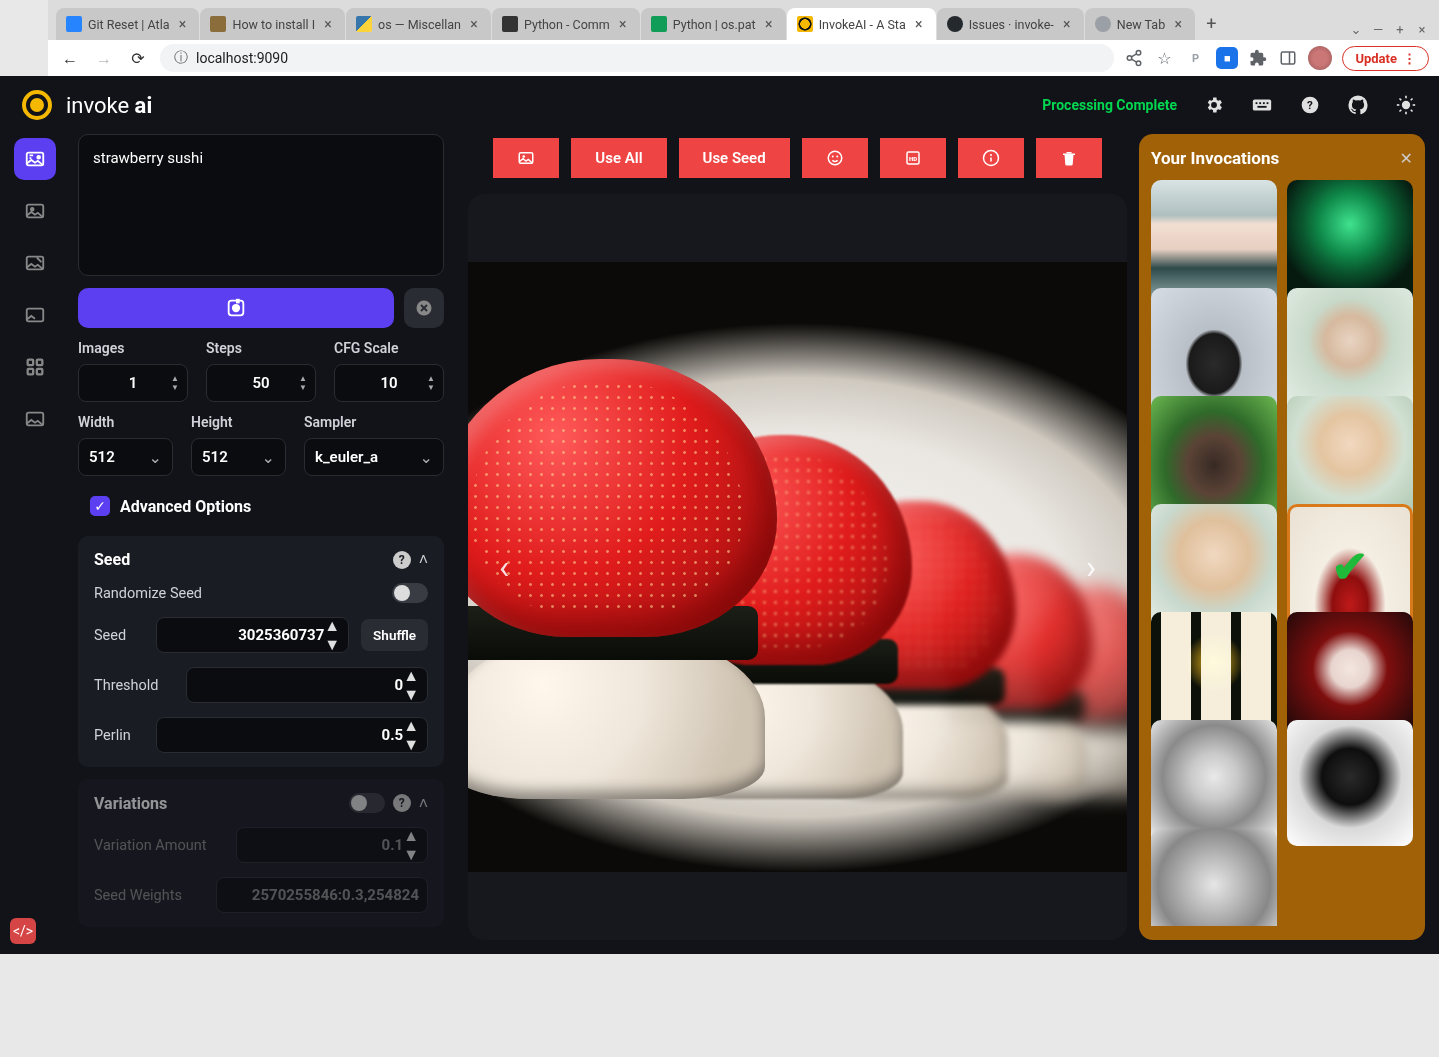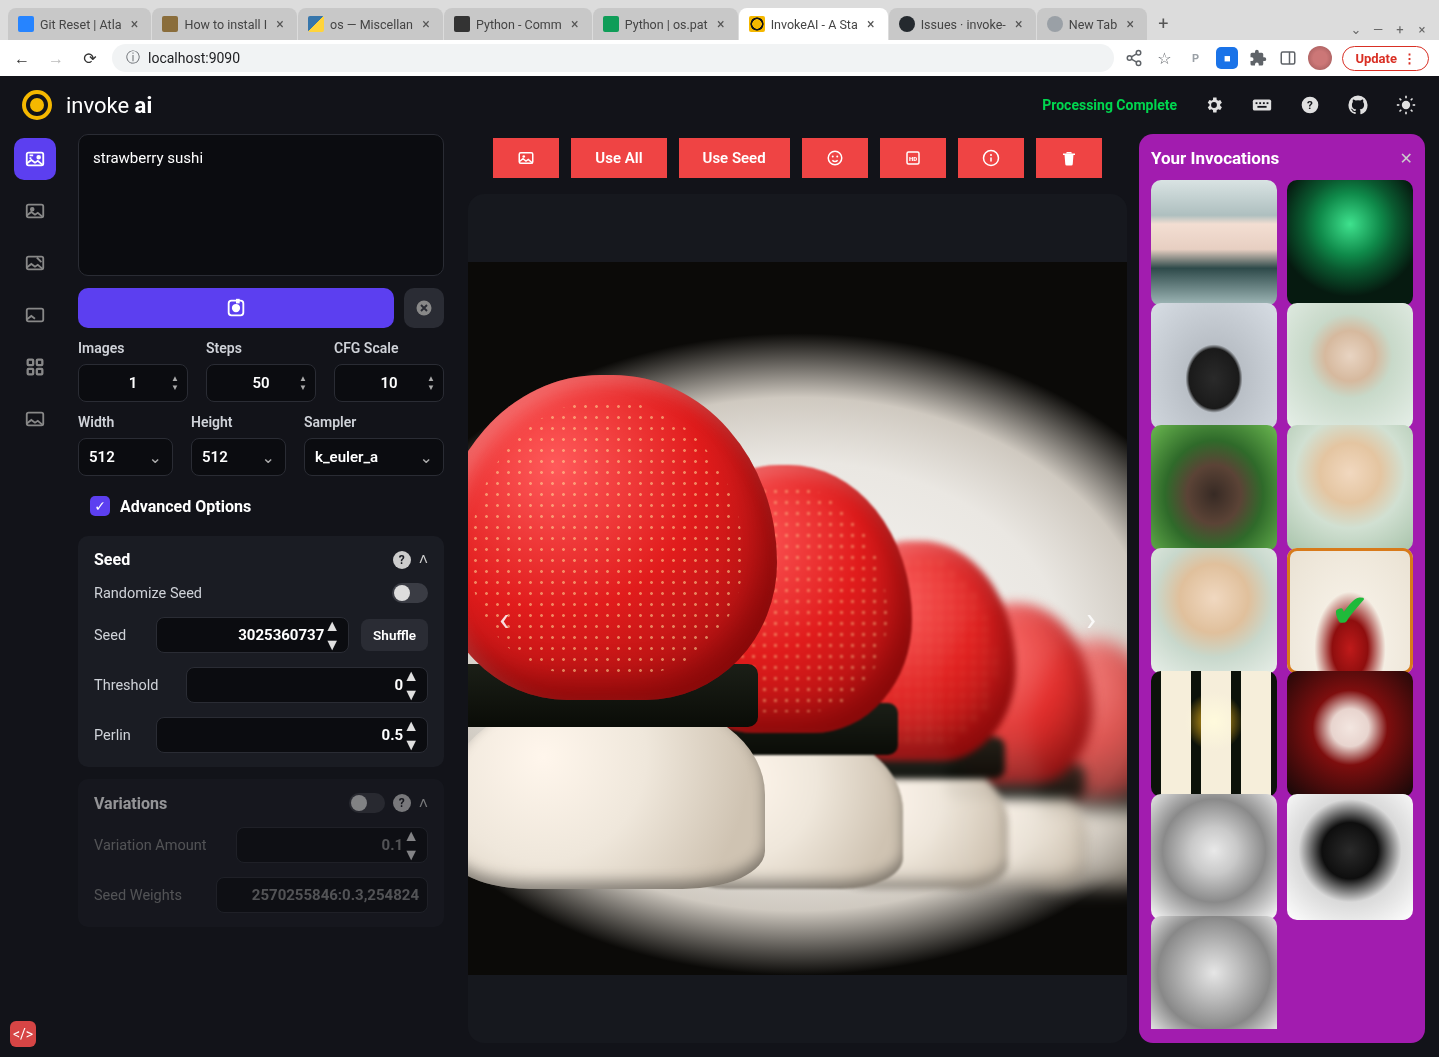--- a/index.html
+++ b/index.html
@@ -1,19 +1,19 @@
 <!DOCTYPE html>
 <html><head>
 <meta charset="utf-8">
 <style>
 * { box-sizing: border-box; margin: 0; padding: 0; font-family: -apple-system, BlinkMacSystemFont, 'Segoe UI', Roboto, sans-serif; }
 body { background: #e8e8e8; width: 1439px; height: 1057px; overflow: hidden; }
 
 
-.browser-chrome { background: #dcdcdc; height: 76px; border-bottom: 1px solid #b8b8b8; }
+.browser-chrome { background: #dcdcdc; height: 76px; border-bottom: 1px solid #b8b8b8; margin-left: 48px; }
 .tab-bar { display: flex; align-items: flex-end; height: 40px; padding-left: 8px; gap: 0; }
 .tab { display: flex; align-items: center; gap: 6px; padding: 8px 10px; font-size: 12.5px; color: #444; background: #c8c8c8; border-radius: 8px 8px 0 0; margin-right: 1px; max-width: 160px; min-width: 100px; cursor: pointer; }
 .tab.active { background: #fff; }
 .tab .favicon { width: 16px; height: 16px; flex-shrink: 0; border-radius: 2px; }
 .tab .tab-title { flex: 1; white-space: nowrap; overflow: hidden; text-overflow: ellipsis; }
 .tab .tab-close { width: 14px; height: 14px; display: flex; align-items: center; justify-content: center; font-size: 14px; color: #555; flex-shrink: 0; }
 .tab-new { padding: 6px 10px; font-size: 18px; color: #555; cursor: pointer; }
 .window-controls { margin-left: auto; display: flex; gap: 8px; padding: 4px 10px; }
 .win-ctrl { width: 14px; height: 14px; color: #666; font-size: 13px; cursor: pointer; display: flex; align-items: center; justify-content: center; }
 
@@ -23,21 +23,21 @@
 .addr-field { flex: 1; display: flex; align-items: center; background: #f1f3f4; border-radius: 20px; padding: 4px 14px; gap: 8px; height: 28px; }
 .addr-field .proto-icon { font-size: 14px; color: #5f6368; }
 .addr-field .url-text { font-size: 14px; color: #202124; text-align: right; }
 .addr-actions { display: flex; gap: 10px; align-items: center; }
 .addr-icon { width: 20px; height: 20px; color: #5f6368; cursor: pointer; display:flex; align-items:center; justify-content:center; }
 .update-btn { border: 1.5px solid #d93025; color: #d93025; padding: 4px 12px; border-radius: 16px; font-size: 13px; display: flex; align-items: center; gap: 6px; cursor: pointer; font-weight: bold; }
 .avatar { width: 24px; height: 24px; border-radius: 50%; background: radial-gradient(circle, #c77 40%, #955); }
 .ext-pill { width:22px; height:22px; border-radius:4px; display:flex; align-items:center; justify-content:center; font-size:11px; font-weight:bold; }
 
 
-.app { background: #121319; height: 981px; color: #e0e0e0; display: flex; flex-direction: column; position: relative; }
+.app { background: #121319; height: 878px; color: #e0e0e0; display: flex; flex-direction: column; position: relative; }
 .app-header { display: flex; align-items: center; padding: 14px 22px; gap: 14px; }
 .logo { width: 30px; height: 30px; border: 4px solid #f5b800; border-radius: 50%; position: relative; }
 .logo::after { content: ''; position: absolute; inset: 4px; background: #f5b800; border-radius: 50%; }
 .brand { font-size: 22px; font-weight: 400; color: #fff; }
 .brand b { font-weight: 700; }
 .header-spacer { flex: 1; }
 .status-text { color: #00d64f; font-weight: 700; font-size: 14px; }
 .hdr-icon { width: 22px; height: 22px; cursor: pointer; display: flex; align-items:center; justify-content:center; color:#e0e0e0; margin-left: 12px; }
 
 .app-body { flex: 1; display: flex; gap: 12px; padding: 0 14px 14px; overflow: hidden; }
@@ -104,21 +104,21 @@
 .s1 { left:-3%; width:48%; height:115%; filter: blur(0px); }
 .s2 { left:30%; width:36%; height:95%; filter: blur(1px); }
 .s3 { left:54%; width:28%; height:78%; filter: blur(3px); opacity:.95; }
 .s4 { left:72%; width:22%; height:64%; filter: blur(6px); opacity:.85; }
 .s5 { left:86%; width:18%; height:56%; filter: blur(9px); opacity:.7; }
 .nav-arrow { position: absolute; top: 50%; transform: translateY(-50%); width: 44px; height: 44px; color: #fff; font-size: 34px; cursor: pointer; display:flex; align-items:center; justify-content:center; opacity:.85; }
 .nav-left { left: 14px; }
 .nav-right { right: 14px; }
 
 
-.invocations { width: 286px; background: #a21caf; border-radius: 14px; padding: 14px 12px; display: flex; flex-direction: column; gap: 12px; }
+.invocations { width: 286px; background: #a16207; border-radius: 14px; padding: 14px 12px; display: flex; flex-direction: column; gap: 12px; }
 .inv-header { display: flex; align-items: center; }
 .inv-title { font-size: 17px; font-weight: 700; color: #fff; flex: 1; }
 .inv-close { color: #ccc; cursor: pointer; font-size: 16px; }
 .inv-grid { display: grid; grid-template-columns: 1fr 1fr; gap: 10px; overflow-y: auto; flex: 1; }
 .inv-thumb { width: 100%; aspect-ratio: 1/1; border-radius: 10px; background: #222; position: relative; overflow: hidden; cursor: pointer; }
 .inv-thumb.selected { outline: 3px solid #d87a1a; outline-offset: -3px; }
 .inv-thumb .check { position: absolute; top: 50%; left: 50%; transform: translate(-50%, -50%); color: #1fba3a; font-size: 44px; font-weight: 900; }
 
 .dev-badge { position:absolute; bottom:10px; left:10px; width:26px; height:26px; background:#d64545; border-radius:6px; display:flex; align-items:center; justify-content:center; color:#fff; font-size:14px; }
 

